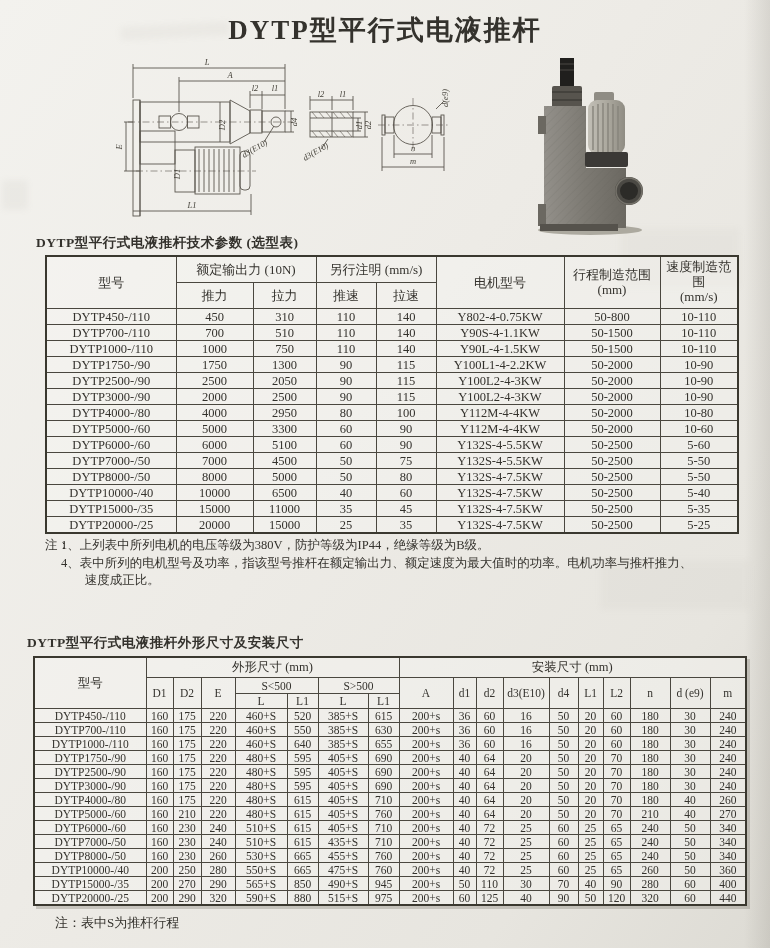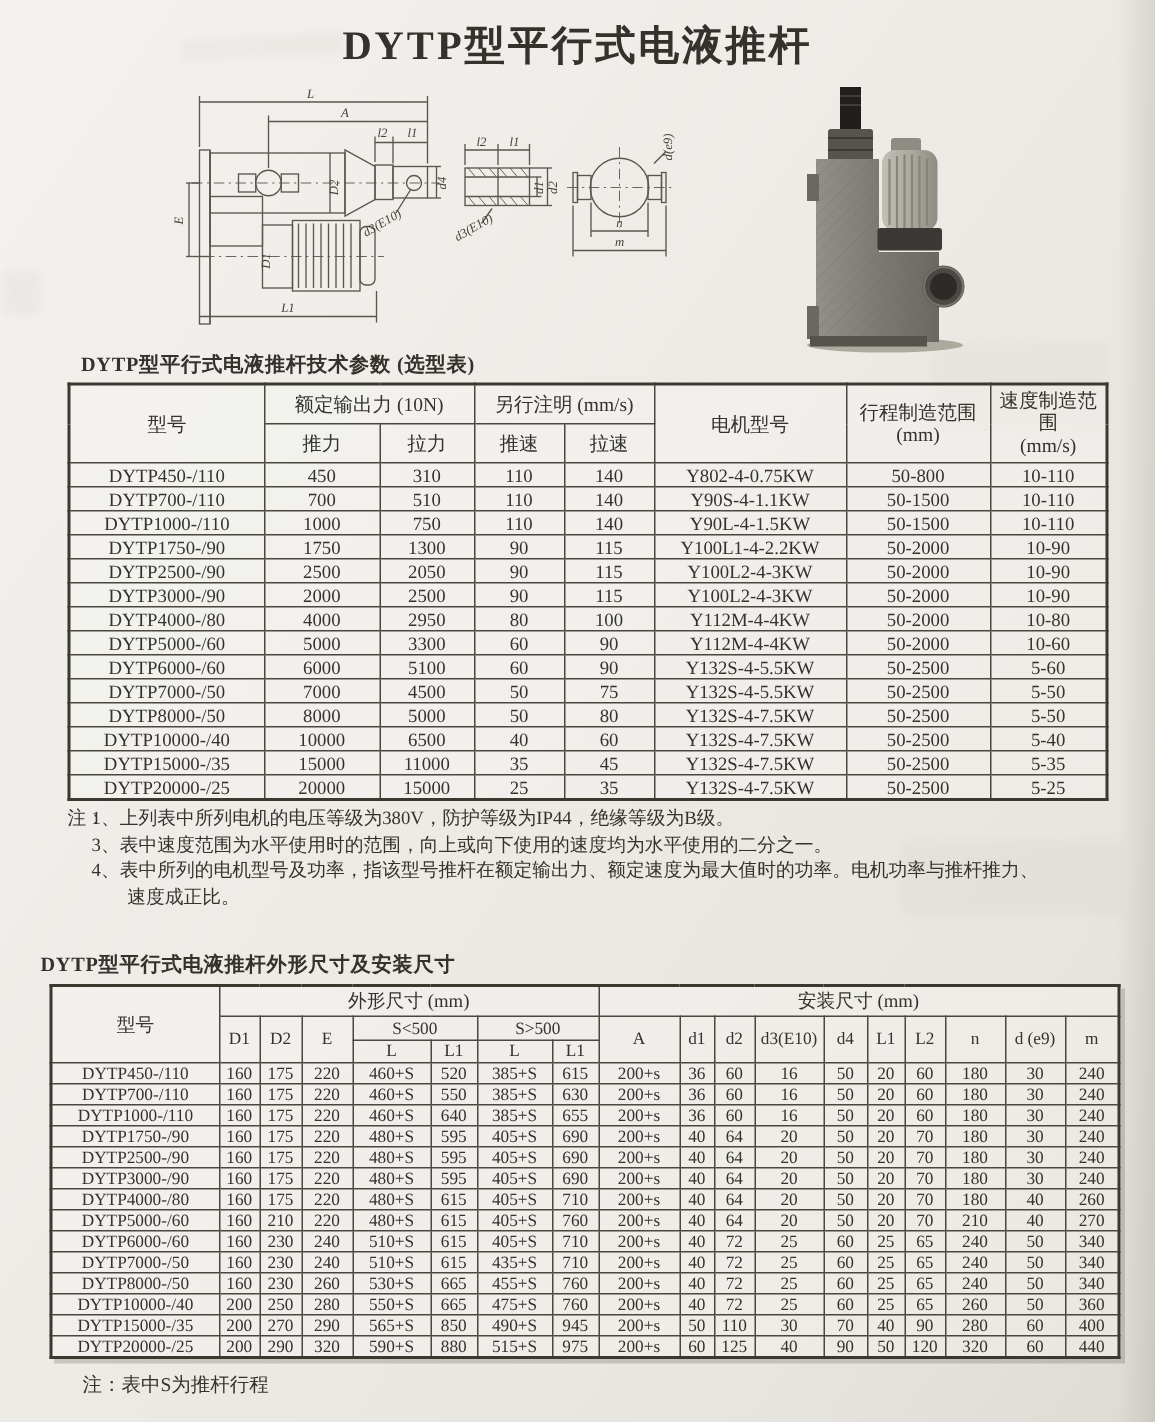--- a/index.html
+++ b/index.html
@@ -11,21 +11,21 @@
   .scan-smudge{position:absolute;background:#9a968c;opacity:.07;filter:blur(3px);border-radius:4px;}
   .s1{left:120px;top:24px;width:110px;height:14px;transform:rotate(-3deg);}
   .s2{left:620px;top:228px;width:120px;height:60px;opacity:.05;}
   .s3{left:600px;top:560px;width:150px;height:50px;opacity:.05;}
   .s4{left:2px;top:180px;width:26px;height:30px;opacity:.08;}
 
   .title{position:absolute;top:12px;left:0;width:770px;text-align:center;
     font-size:27px;font-weight:bold;letter-spacing:2px;}
 
   .caption{position:absolute;font-size:13.5px;font-weight:600;letter-spacing:.5px;}
-  .cap1{left:54px;top:234px;}
+  .cap1{left:36px;top:234px;}
   .cap2{left:27px;top:634px;}
 
   table{border-collapse:collapse;table-layout:fixed;background:rgba(250,249,245,.35);}
   th,td{border:1px solid #4a473f;text-align:center;overflow:hidden;
     white-space:nowrap;font-weight:normal;padding:0 1px;}
   .t1{position:absolute;left:45px;top:255px;width:692px;border:2px solid #3a382f;}
   .t1 th{height:25px;font-size:13px;}
   .t1 td{height:15px;line-height:14px;font-size:12.5px;}
   .t2{position:absolute;left:33px;top:656px;width:712px;border:2px solid #3a382f;
     box-shadow:3px 3px 0 rgba(90,86,76,.25);}
@@ -383,21 +383,20 @@
           <td>50-2500</td>
           <td>5-25</td>
         </tr>
       </tbody>
   </table>
 
   <div class="notes">
     <span class="prefix">注：</span>
     <div class="body">
         <div class="note-line">1、上列表中所列电机的电压等级为380V，防护等级为IP44，绝缘等级为B级。</div>
-        <div class="note-line">3、表中速度范围为水平使用时的范围，向上或向下使用的速度均为水平使用的二分之一。</div>
         <div class="note-line">4、表中所列的电机型号及功率，指该型号推杆在额定输出力、额定速度为最大值时的功率。电机功率与推杆推力、速度成正比。</div>
       </div>
   </div>
 
   <div class="caption cap2">DYTP型平行式电液推杆外形尺寸及安装尺寸</div>
   <table class="t2">
     <colgroup>
       <col style="width:112px">
         <col style="width:27px">
         <col style="width:28px">

